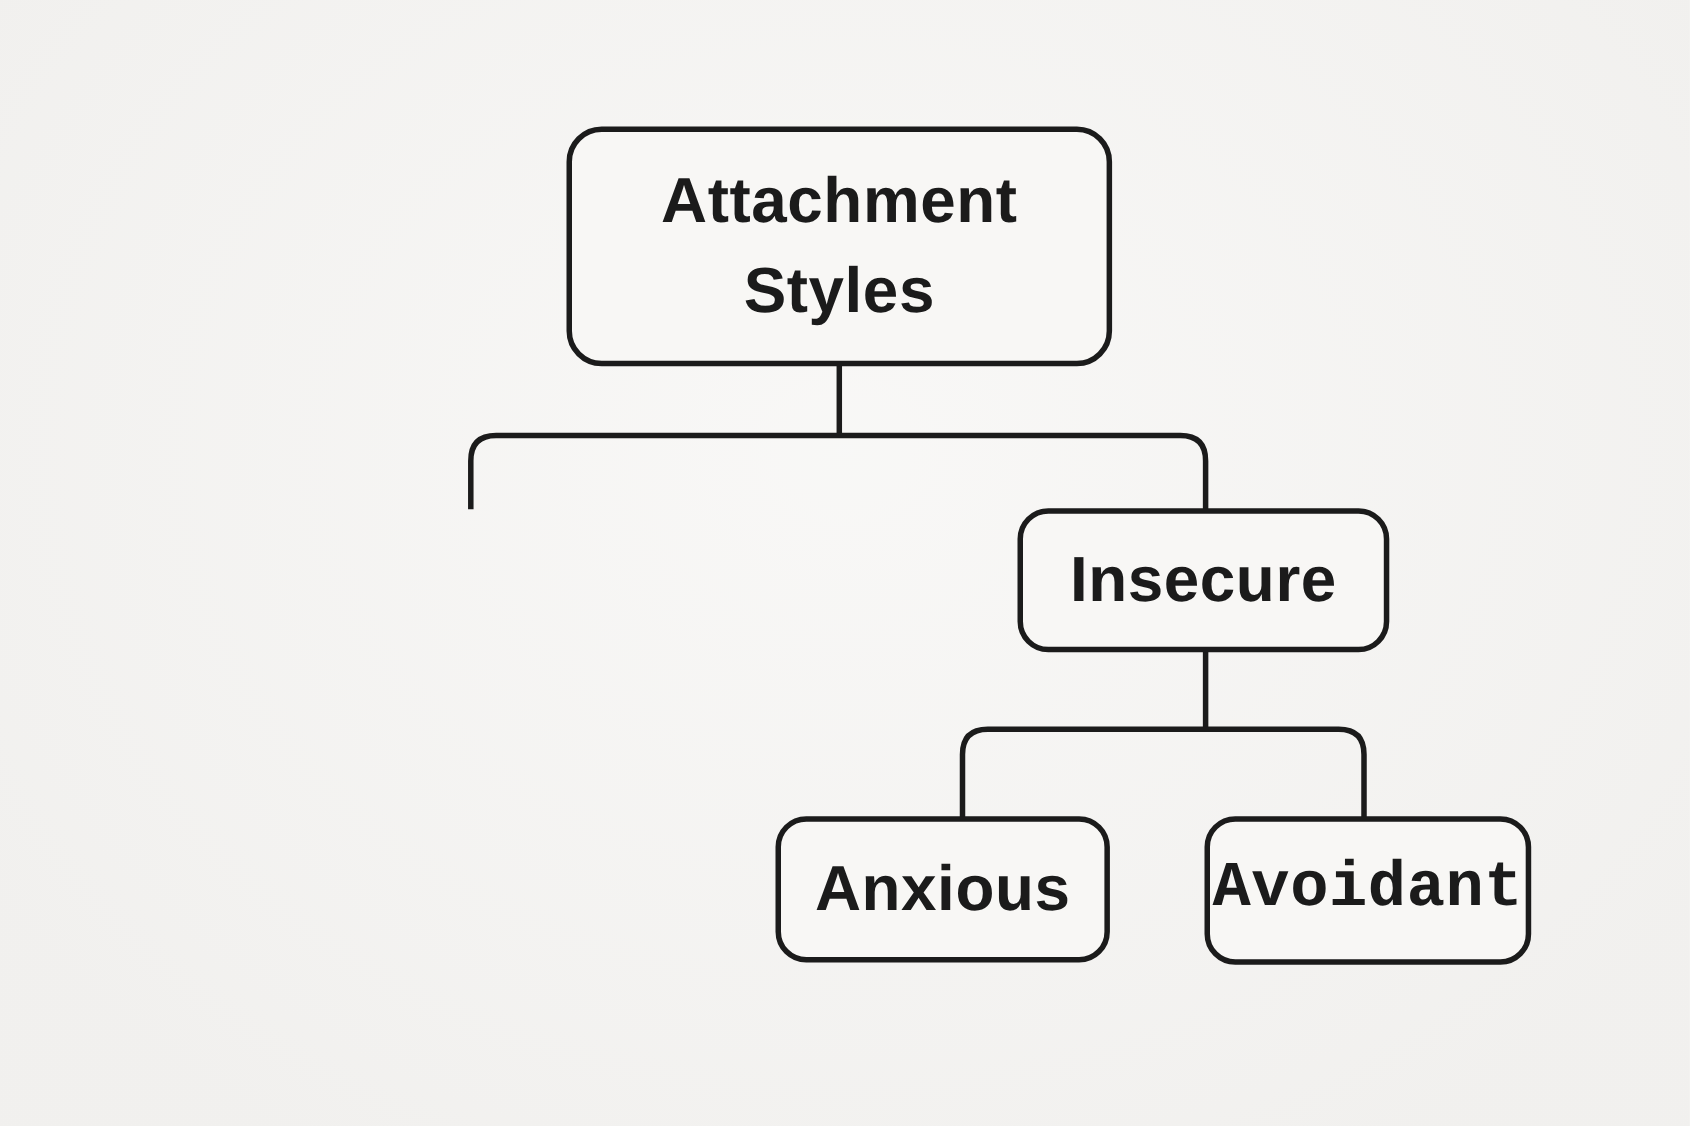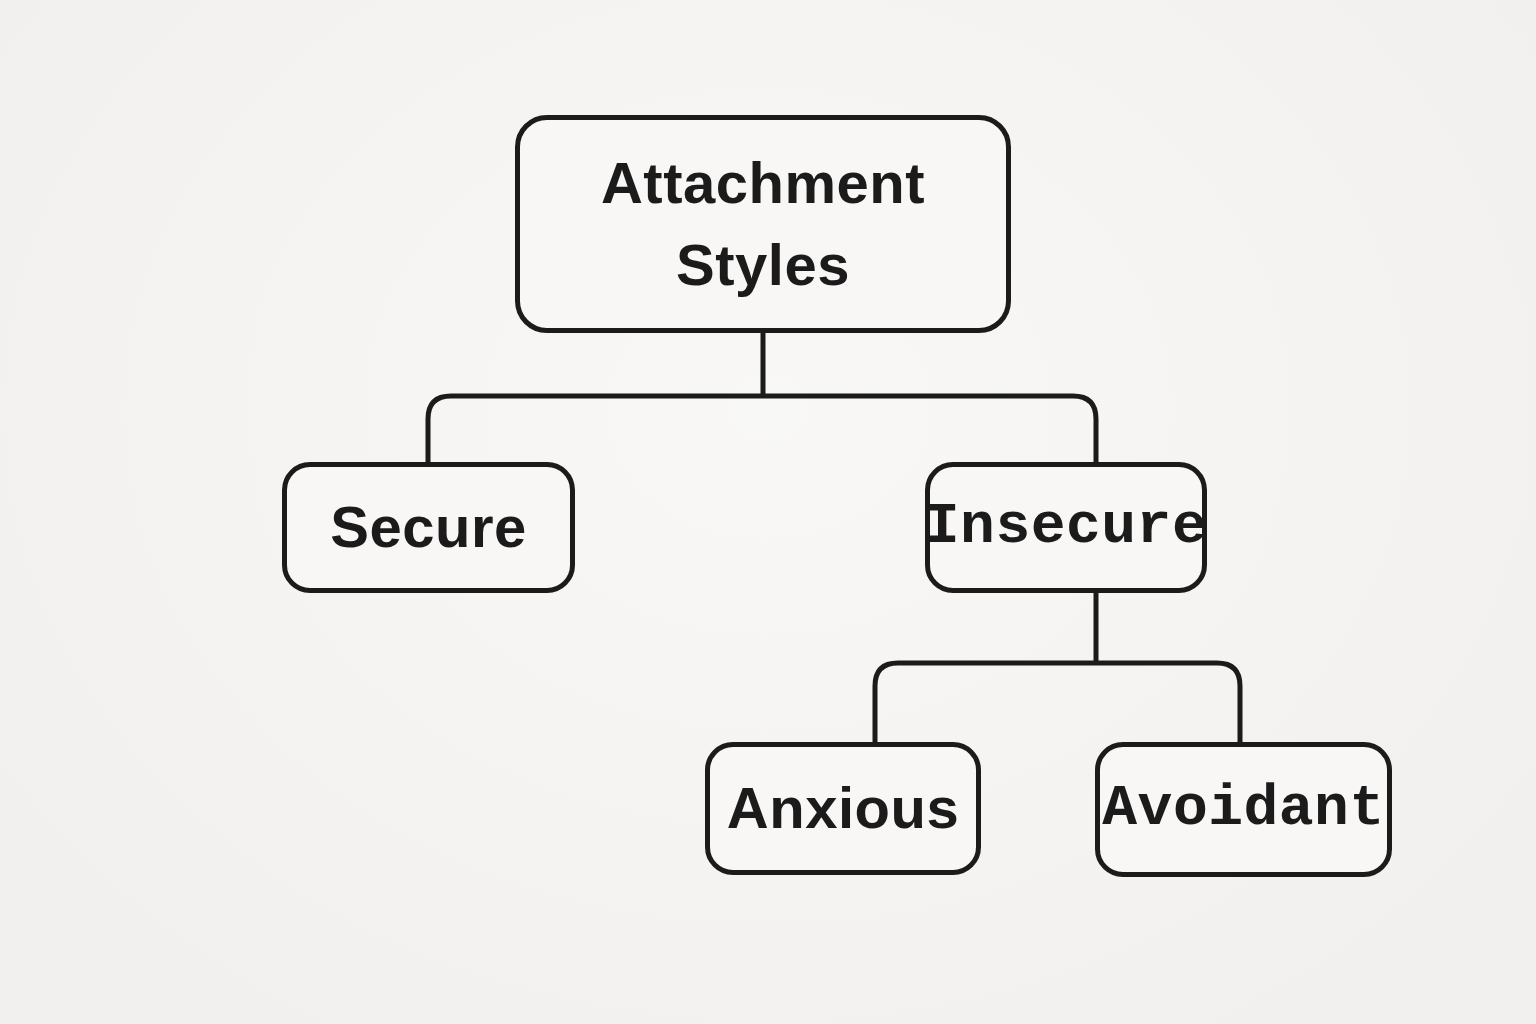--- a/index.html
+++ b/index.html
@@ -43,22 +43,22 @@
     justify-content: center;
     text-align: center;
     color: #1b1b1b;
     font-weight: 700;
     font-size: 58px;
     line-height: 1.42;
     letter-spacing: 0.5px;
   }
   .node-root     { left: 515px;  top: 115px; width: 496px; height: 218px; border-radius: 32px; }
   .node-secure   { left: 282px;  top: 462px; width: 293px; height: 131px; }
-  .node-insecure { left: 925px;  top: 462px; width: 282px; height: 131px; font-family: Liberation Mono, monospace; }
-  .node-anxious  { left: 705px;  top: 742px; width: 276px; height: 133px; }
+  .node-insecure { left: 925px;  top: 462px; width: 338px; height: 131px; }
+  .node-anxious  { left: 705px;  top: 742px; width: 304px; height: 133px; }
   .node-avoidant { left: 1095px; top: 742px; width: 297px; height: 135px; font-family: Liberation Mono, monospace; }
   .node span {
     display: block;
     padding: 0 14px;
   }
 </style>
 </head>
 <body>
 
 <div class="canvas">
@@ -71,23 +71,20 @@
 
     <path d="M1096 591 V663"></path>
 
     <path d="M875 743 V686 Q875 663 898 663 H1217 Q1240 663 1240 686 V743"></path>
   </svg>
 
   <div class="node node-root">
     <span>Attachment Styles</span>
   </div>
 
-  <div class="node node-secure">
-    <span>Secure</span>
-  </div>
 
   <div class="node node-insecure">
     <span>Insecure</span>
   </div>
 
   <div class="node node-anxious">
     <span>Anxious</span>
   </div>
 
   <div class="node node-avoidant">

